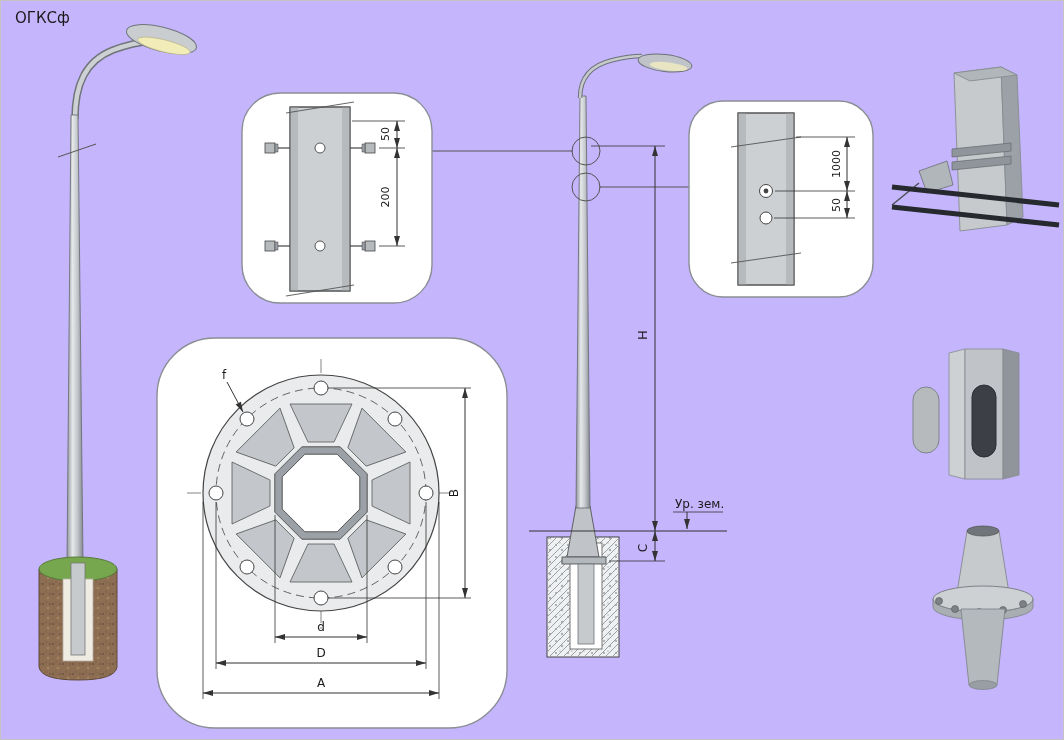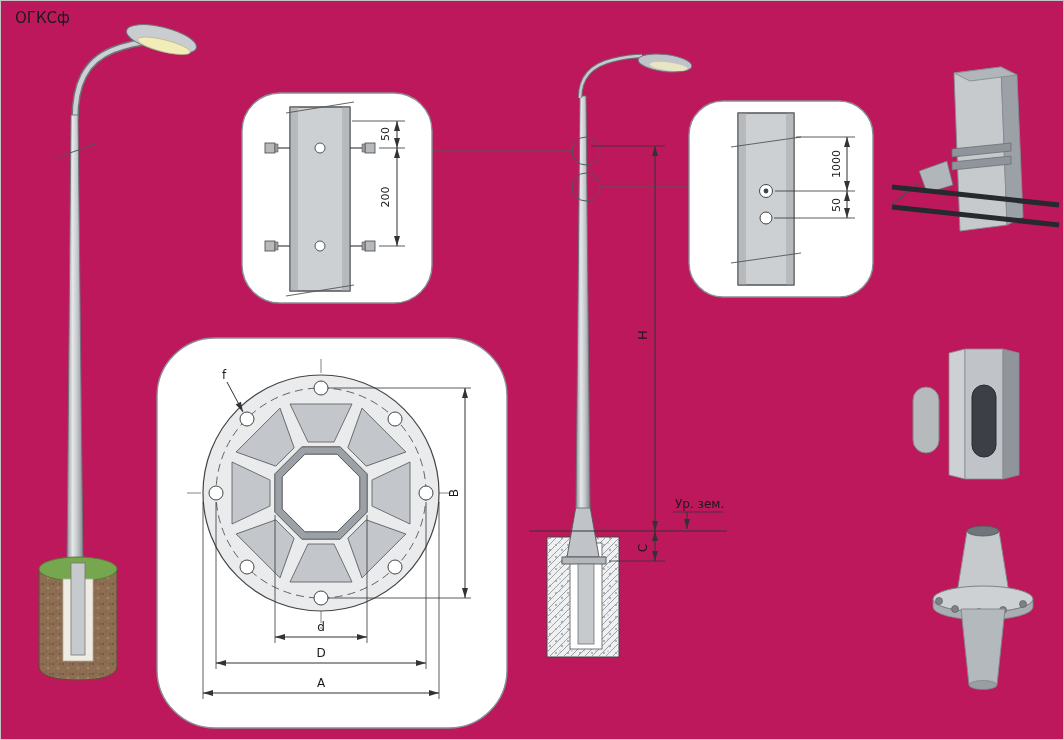--- a/index.html
+++ b/index.html
@@ -1,18 +1,18 @@
 <!DOCTYPE html>
 <html><head>
 <meta charset="utf-8">
 <style>
   html,body{margin:0;padding:0;background:#fff;}
   .frame{
     position:relative;width:1064px;height:740px;box-sizing:border-box;
-    background:#be185d;border:1px solid #c4c4c4;overflow:hidden;
+    background:#c4b5fd;border:1px solid #c4c4c4;overflow:hidden;
     font-family:"DejaVu Sans","Liberation Sans",sans-serif;
   }
   svg{display:block;}
   text{fill:#1a1a1a;font-family:"DejaVu Sans","Liberation Sans",sans-serif;}
   .title{font-size:15px;}
   .dim{font-size:11px;}
   .dim12{font-size:12px;}
   .dim13{font-size:13px;}
   .ext{stroke:#333;stroke-width:0.8;fill:none;}
   .dimline{stroke:#333;stroke-width:1;fill:none;}

